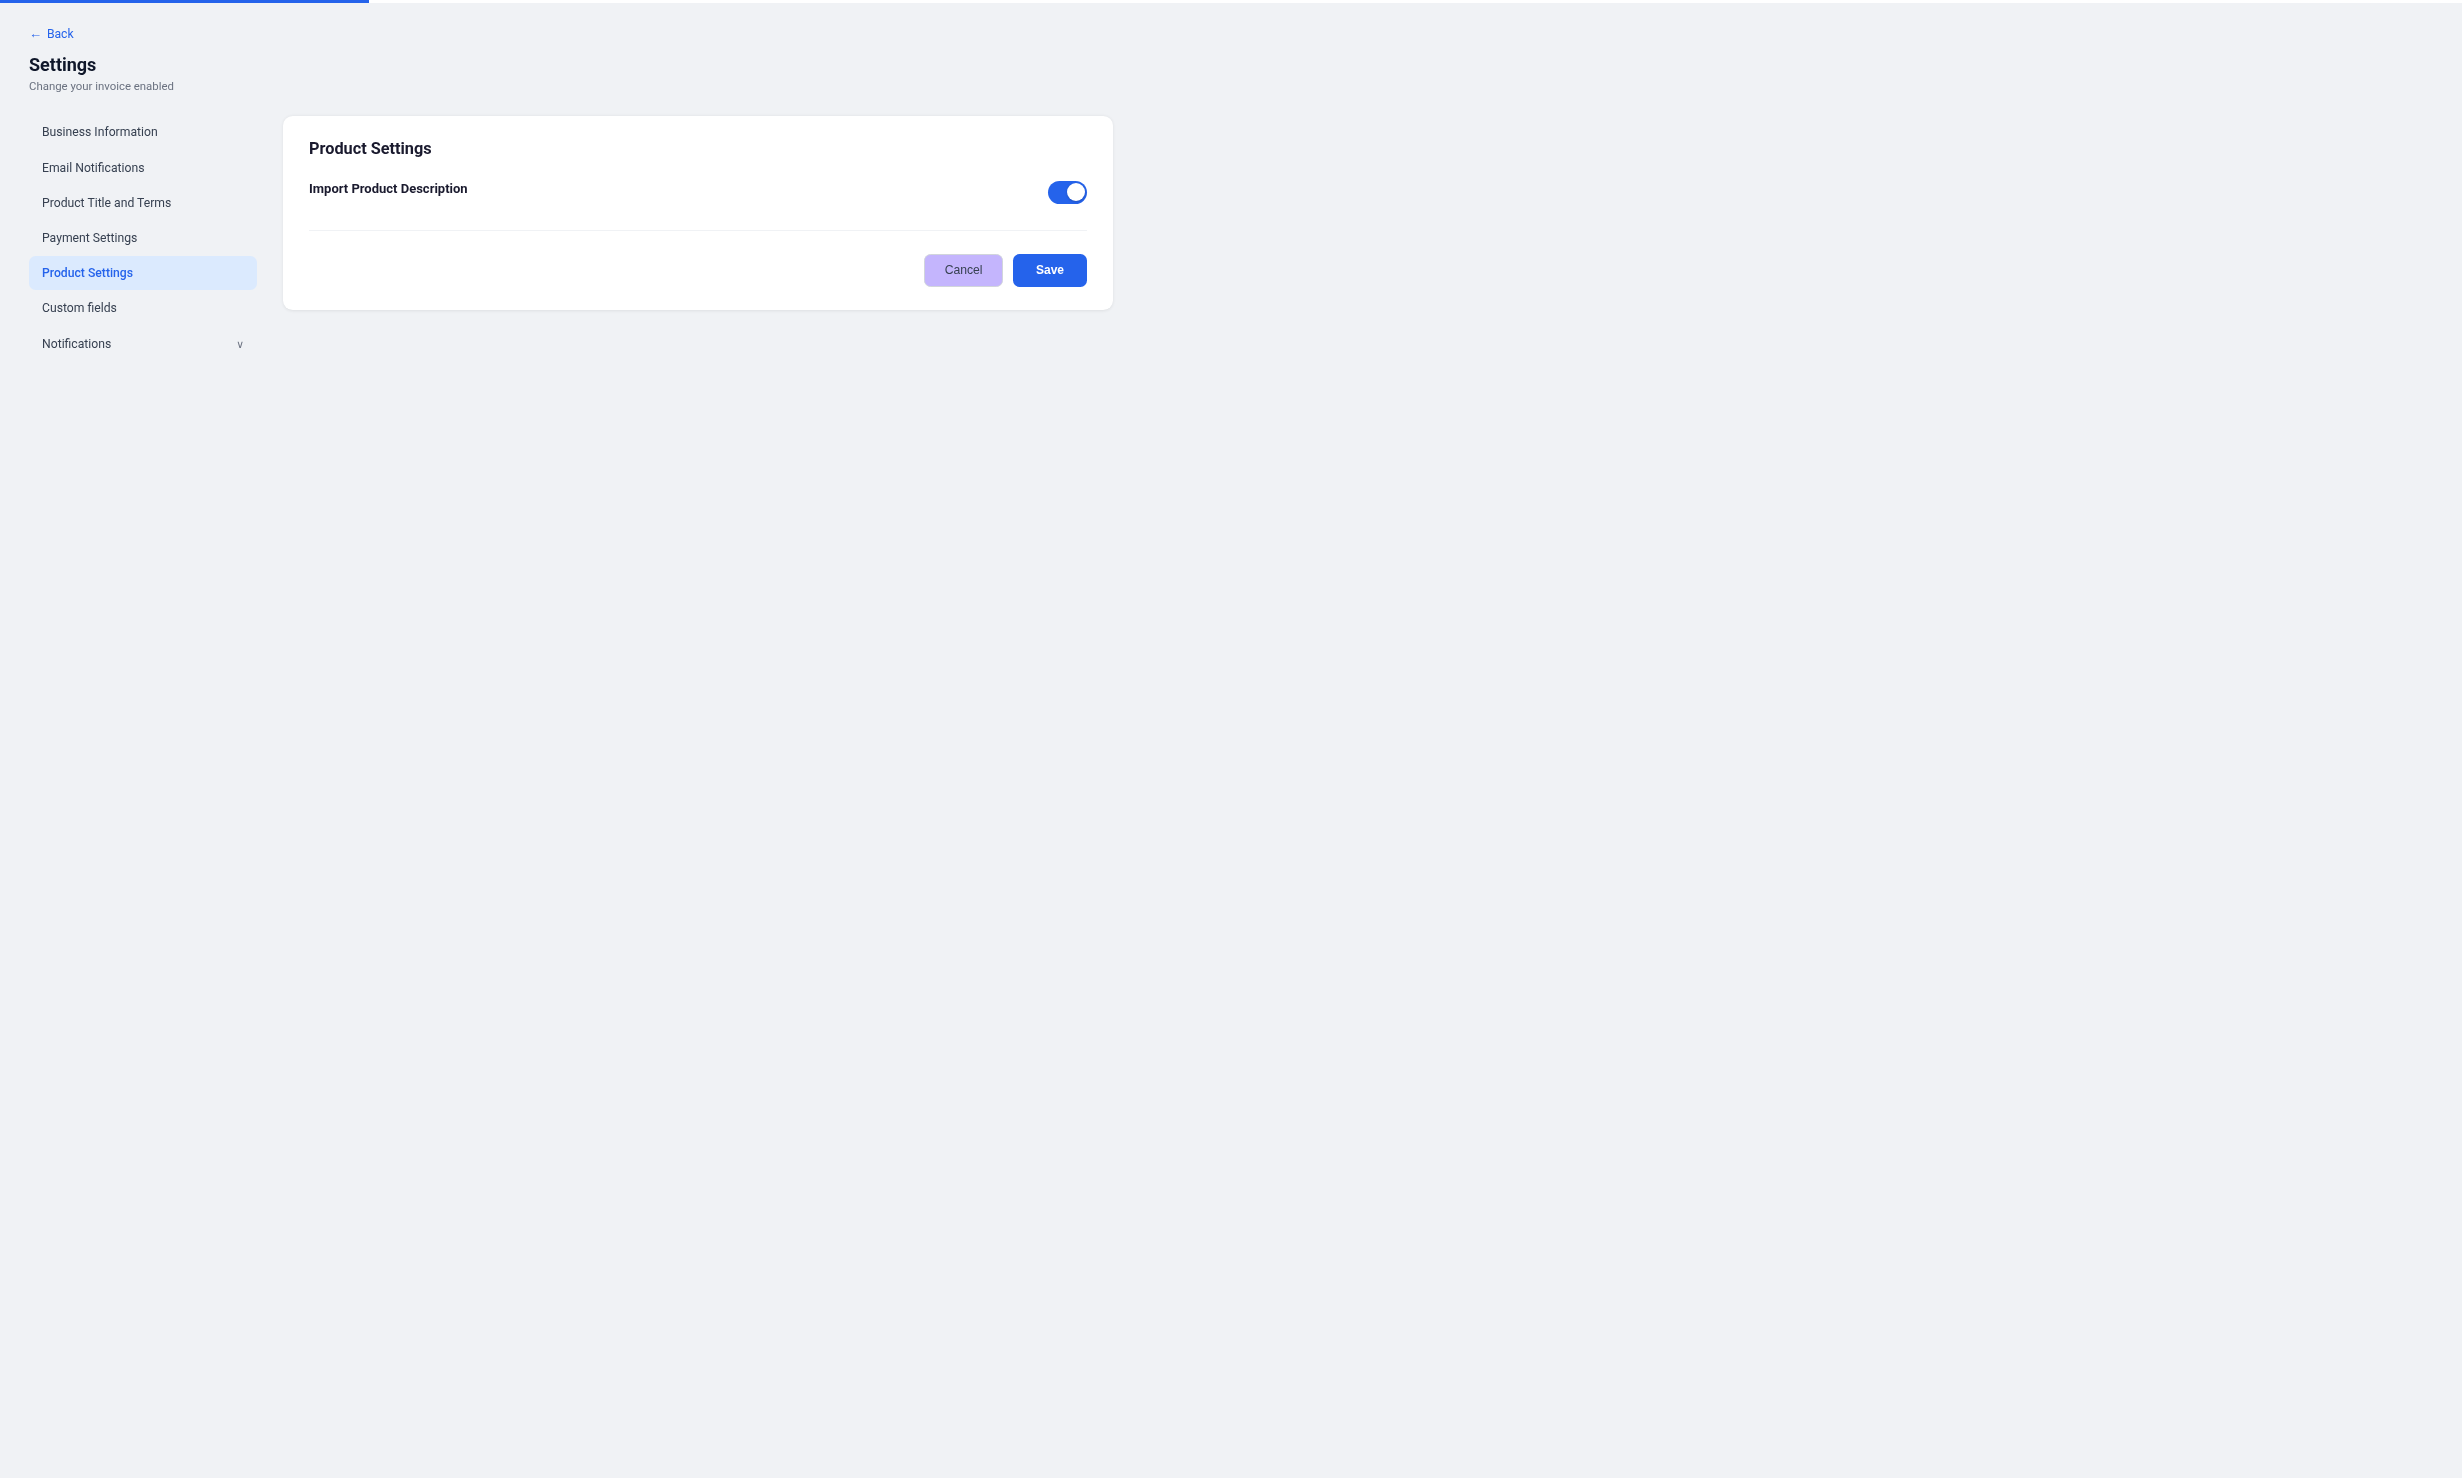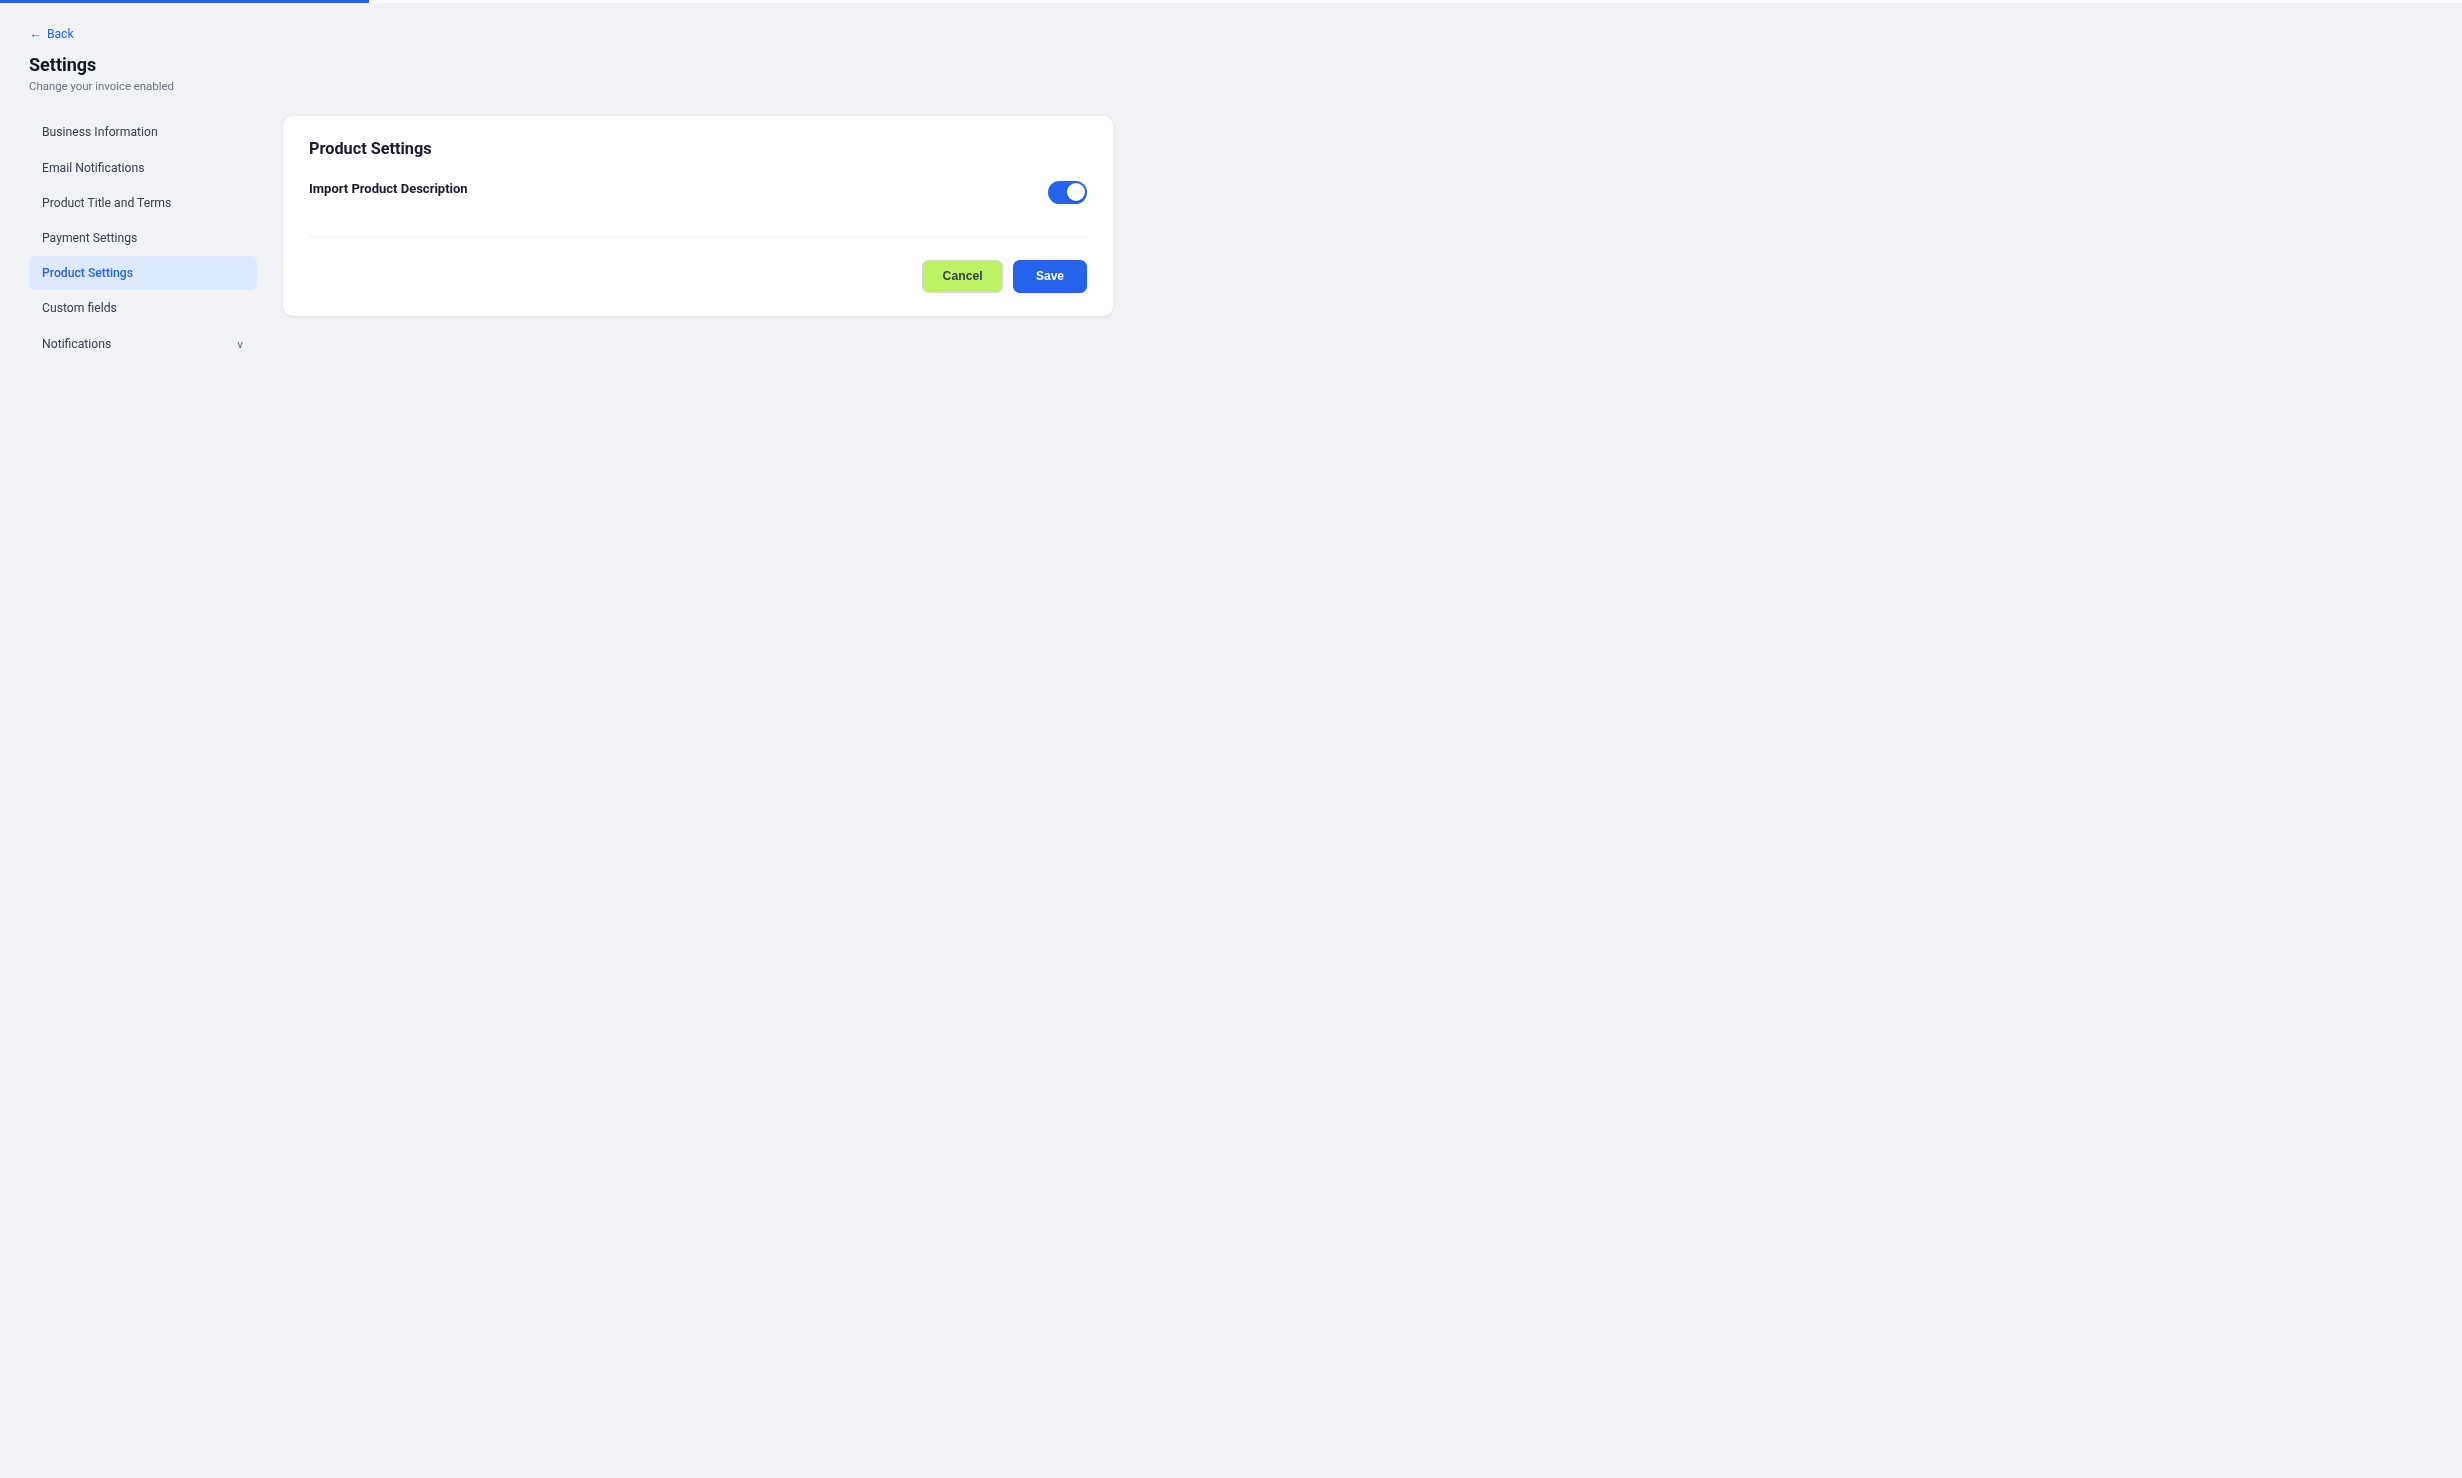--- a/index.html
+++ b/index.html
@@ -107,21 +107,21 @@
       border-bottom: 0.8px solid #f0f2f5;
       margin-bottom: 23px;
     }
     .setting-info {
       flex: 1;
     }
     .setting-label {
       font-size: 13px;
       font-weight: 700;
       color: #1a1a2e;
-      margin-bottom: 21px;
+      margin-bottom: 15px;
     }
     .setting-desc {
       font-size: 11.4px;
       color: #6b7280;
       line-height: 1.6;
       max-width: 555px;
     }
     
     .toggle-switch {
       position: relative;
@@ -157,25 +157,25 @@
     .card-actions {
       display: flex;
       justify-content: flex-end;
       gap: 9.8px;
       margin-top: 6.5px;
     }
     .btn-cancel {
       padding: 8.2px 19.6px;
       border: 1.2px solid #d1d5db;
       border-radius: 6.5px;
-      background: #bef264;
+      background: #c4b5fd;
       color: #374151;
       font-size: 12.2px;
       cursor: pointer;
-      font-weight: 700;
+      font-weight: 400;
     }
     .btn-save {
       padding: 8.2px 23px;
       border: none;
       border-radius: 6.5px;
       background: #2563eb;
       color: white;
       font-size: 12px;
       cursor: pointer;
       font-weight: 600;

